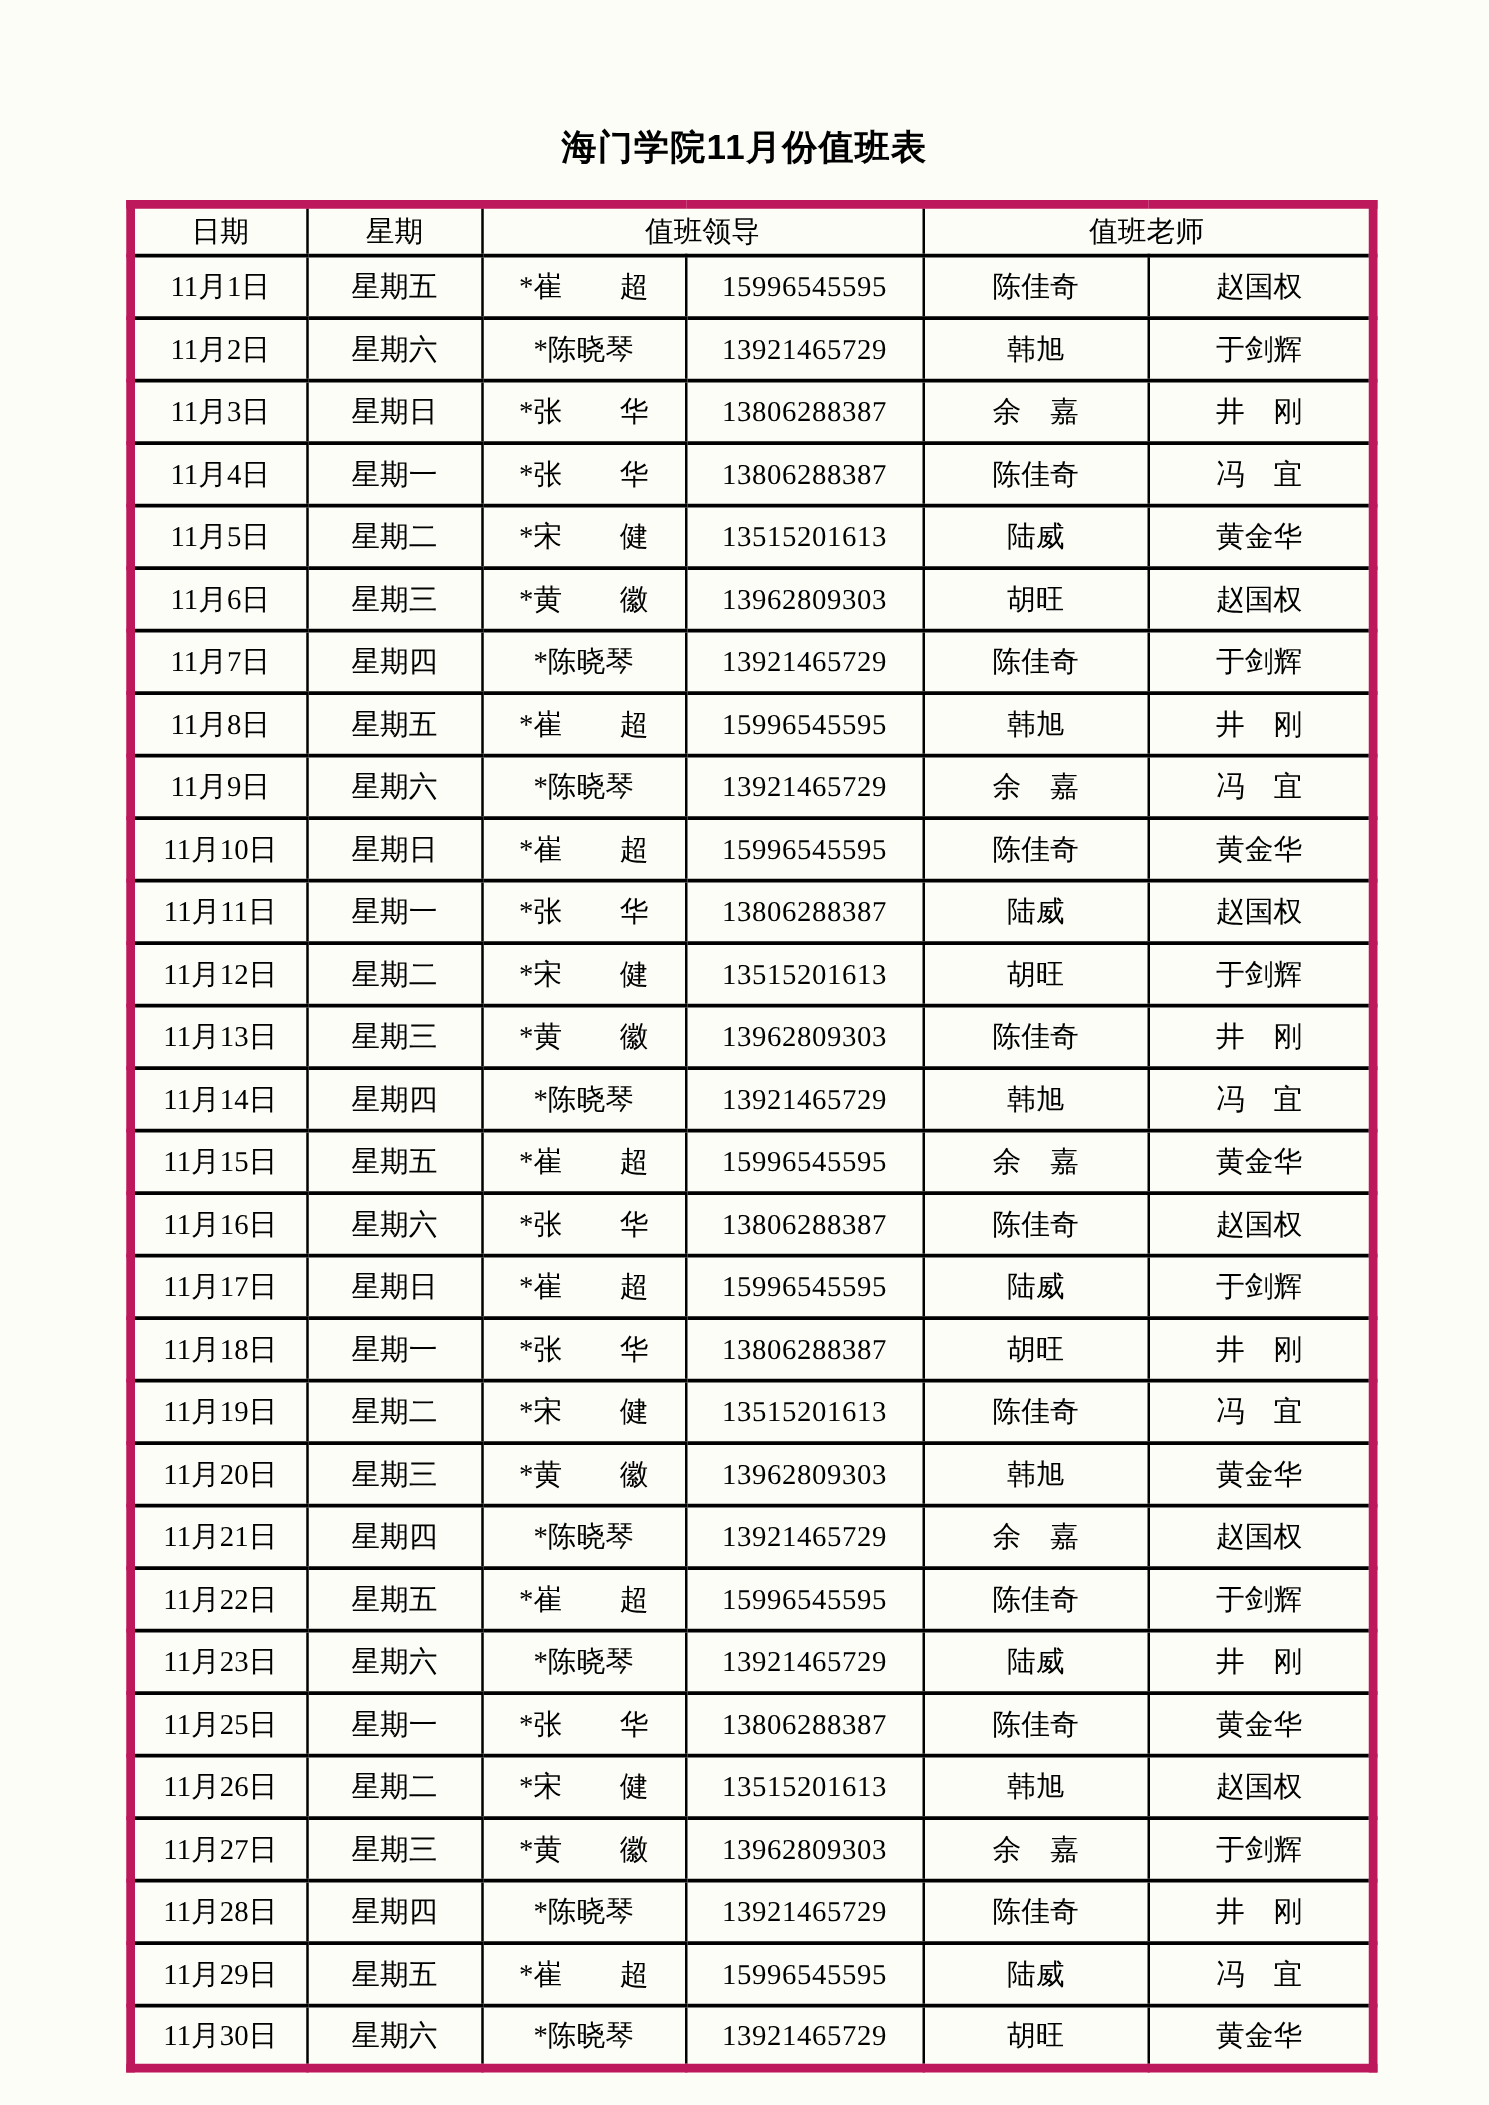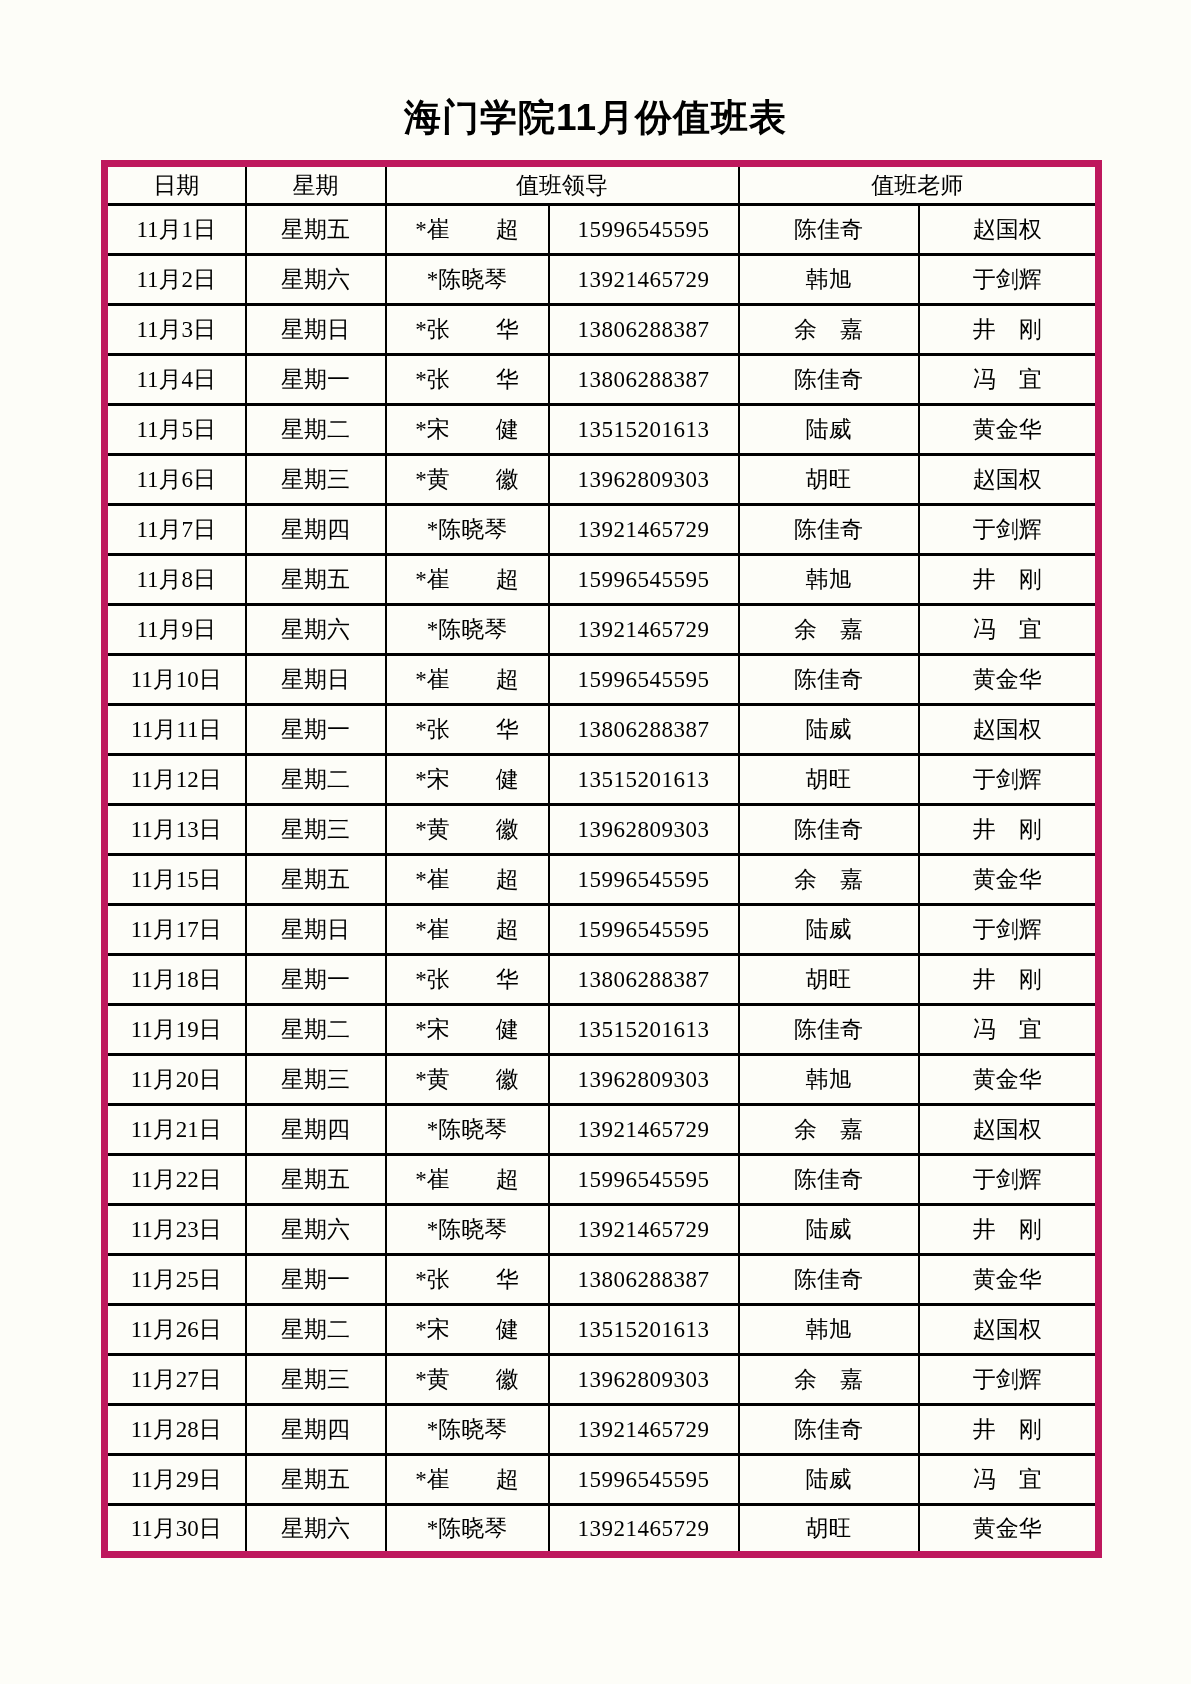--- a/index.html
+++ b/index.html
@@ -20,21 +20,21 @@
     inset: 0;
   }
   .doc-title {
     position: absolute;
     top: 96px;
     left: 0;
     width: 1191px;
     text-align: center;
     font-family: "Liberation Sans", "DejaVu Sans", sans-serif;
     font-weight: 700;
-    font-size: 37px;
+    font-size: 28px;
     letter-spacing: 1px;
     line-height: 44px;
   }
   table.duty {
     position: absolute;
     left: 101px;
     top: 160px;
     width: 994px;
     border-collapse: collapse;
     table-layout: fixed;
@@ -202,30 +202,46 @@
 
   <tr>
     <td>11月13日</td>
     <td>星期三</td>
     <td>*黄　　徽</td>
     <td class="phone">13962809303</td>
     <td>陈佳奇</td>
     <td>井　刚</td>
   </tr>
 
+  <tr>
+    <td>11月14日</td>
+    <td>星期四</td>
+    <td>*陈晓琴</td>
+    <td class="phone">13921465729</td>
+    <td>韩旭</td>
+    <td>冯　宜</td>
+  </tr>
 
   <tr>
     <td>11月15日</td>
     <td>星期五</td>
     <td>*崔　　超</td>
     <td class="phone">15996545595</td>
     <td>余　嘉</td>
     <td>黄金华</td>
   </tr>
 
+  <tr>
+    <td>11月16日</td>
+    <td>星期六</td>
+    <td>*张　　华</td>
+    <td class="phone">13806288387</td>
+    <td>陈佳奇</td>
+    <td>赵国权</td>
+  </tr>
 
   <tr>
     <td>11月17日</td>
     <td>星期日</td>
     <td>*崔　　超</td>
     <td class="phone">15996545595</td>
     <td>陆威</td>
     <td>于剑辉</td>
   </tr>
 

